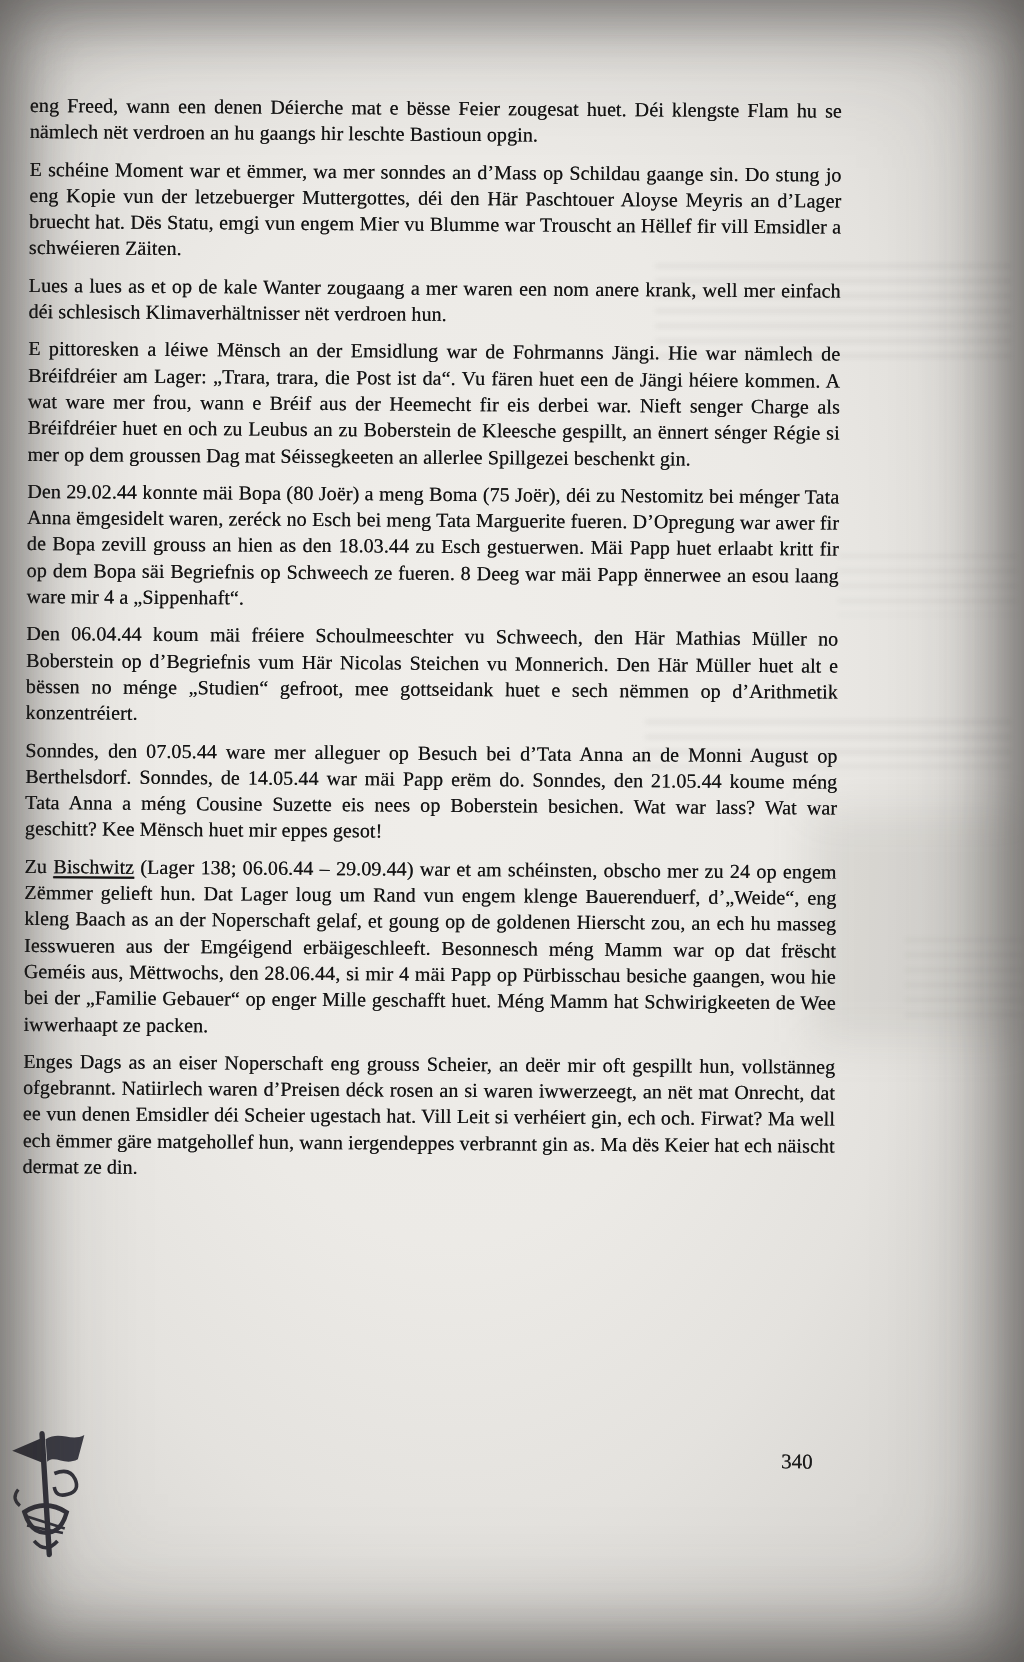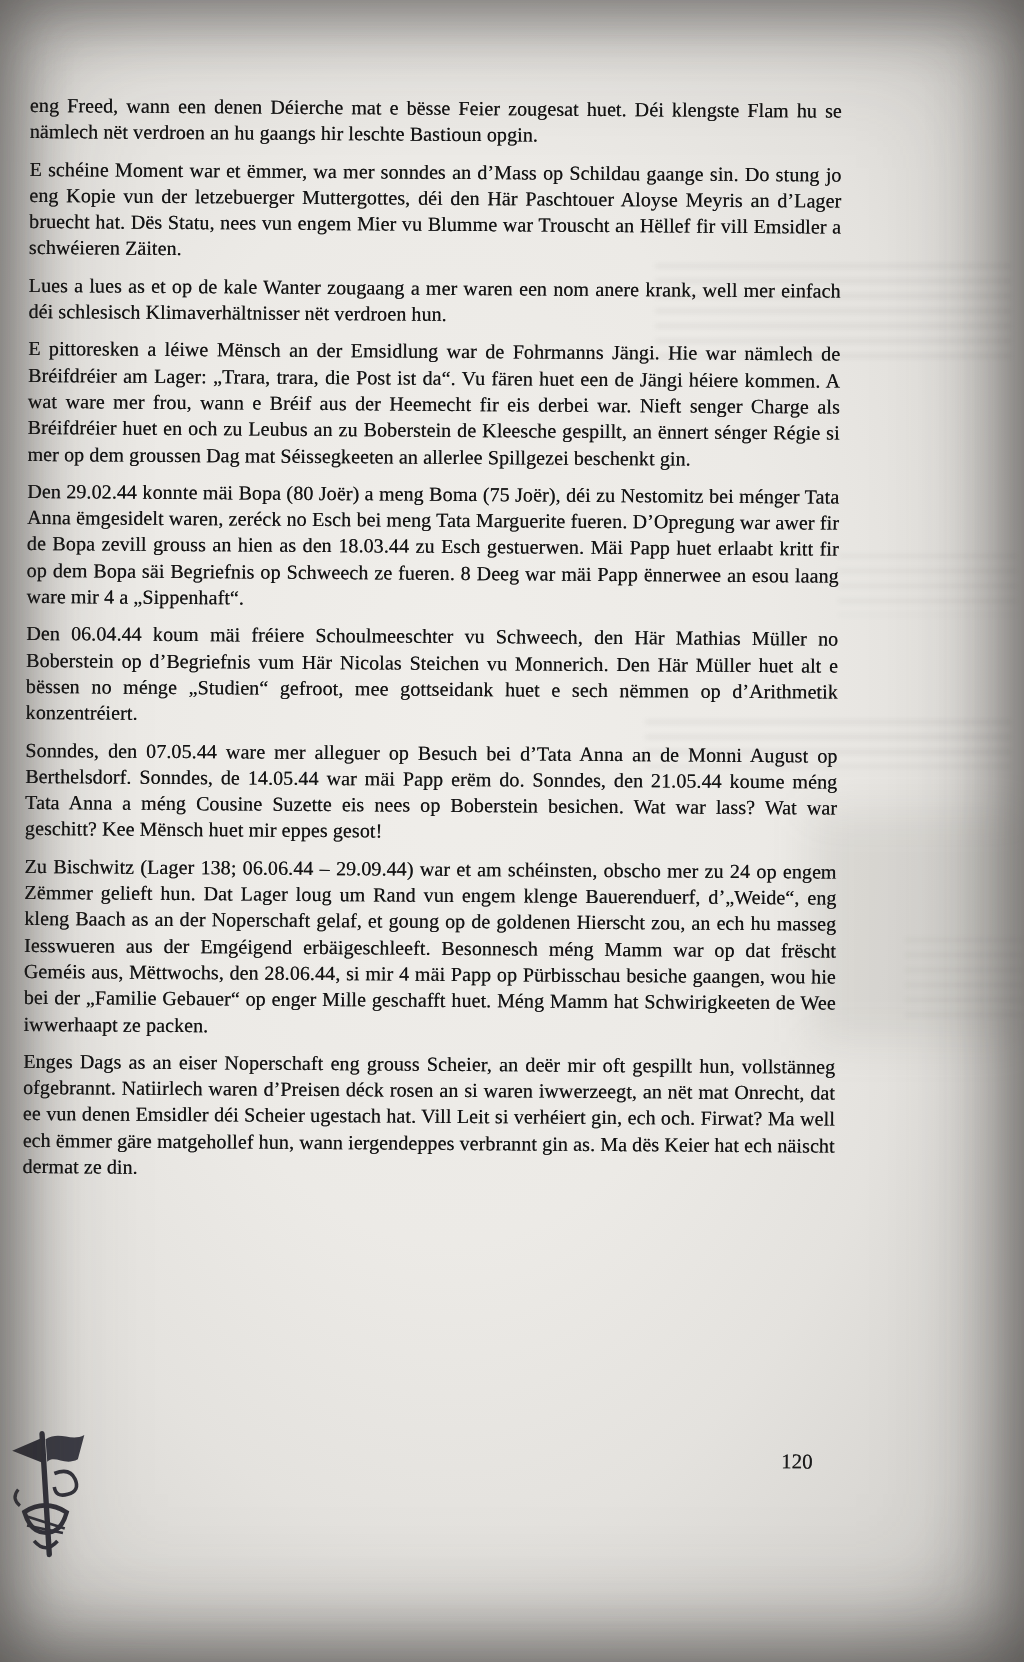--- a/index.html
+++ b/index.html
@@ -61,20 +61,21 @@
     font-family: "Liberation Serif", serif;
     font-size: 20px;
     line-height: 26.3px;
     font-weight: 500;
     color: #131313;
     text-align: justify;
     text-shadow: 0.25px 0 0 rgba(10, 10, 10, 0.75);
     letter-spacing: 0.1px;
   }
   .u {
+    text-decoration: underline;
     text-underline-offset: 3px;
   }
   .pagenum-row {
     position: absolute;
     top: 1444px;
     left: 30px;
     width: 792px;
     text-align: right;
     font-family: "Liberation Serif", serif;
     font-size: 21px;
@@ -110,32 +111,32 @@
 
   <div class="bleed b1"></div>
   <div class="bleed b2"></div>
   <div class="bleed b3"></div>
   <div class="bleed b4"></div>
   <div class="shade-right"></div>
 
   <div class="inner">
     <div class="text-col">
         <p class="para"><span>eng Freed, wann een denen Déierche mat e bësse Feier zougesat huet. Déi klengste Flam hu se nämlech nët verdroen an hu gaangs hir leschte Bastioun opgin.</span></p>
-        <p class="para"><span>E schéine Moment war et ëmmer, wa mer sonndes an d’Mass op Schildau gaange sin. Do stung jo eng Kopie vun der letzebuerger Muttergottes, déi den Här Paschtouer Aloyse Meyris an d’Lager bruecht hat. Dës Statu, nees vun engem Mier vu Blumme war Trouscht an Hëllef fir vill Emsidler a schwéieren Zäiten.</span></p>
+        <p class="para"><span>E schéine Moment war et ëmmer, wa mer sonndes an d’Mass op Schildau gaange sin. Do stung jo eng Kopie vun der letzebuerger Muttergottes, déi den Här Paschtouer Aloyse Meyris an d’Lager bruecht hat. Dës Statu, emgi vun engem Mier vu Blumme war Trouscht an Hëllef fir vill Emsidler a schwéieren Zäiten.</span></p>
         <p class="para"><span>Lues a lues as et op de kale Wanter zougaang a mer waren een nom anere krank, well mer einfach déi schlesisch Klimaverhältnisser nët verdroen hun.</span></p>
         <p class="para"><span>E pittoresken a léiwe Mënsch an der Emsidlung war de Fohrmanns Jängi. Hie war nämlech de Bréifdréier am Lager: „Trara, trara, die Post ist da“. Vu fären huet een de Jängi héiere kommen. A wat ware mer frou, wann e Bréif aus der Heemecht fir eis derbei war. Nieft senger Charge als Bréifdréier huet en och zu Leubus an zu Boberstein de Kleesche gespillt, an ënnert sénger Régie si mer op dem groussen Dag mat Séissegkeeten an allerlee Spillgezei beschenkt gin.</span></p>
         <p class="para"><span>Den 29.02.44 konnte mäi Bopa (80 Joër) a meng Boma (75 Joër), déi zu Nestomitz bei ménger Tata Anna ëmgesidelt waren, zeréck no Esch bei meng Tata Marguerite fueren. D’Opregung war awer fir de Bopa zevill grouss an hien as den 18.03.44 zu Esch gestuerwen. Mäi Papp huet erlaabt kritt fir op dem Bopa säi Begriefnis op Schweech ze fueren. 8 Deeg war mäi Papp ënnerwee an esou laang ware mir 4 a „Sippenhaft“.</span></p>
         <p class="para"><span>Den 06.04.44 koum mäi fréiere Schoulmeeschter vu Schweech, den Här Mathias Müller no Boberstein op d’Begriefnis vum Här Nicolas Steichen vu Monnerich. Den Här Müller huet alt e bëssen no ménge „Studien“ gefroot, mee gottseidank huet e sech nëmmen op d’Arithmetik konzentréiert.</span></p>
         <p class="para"><span>Sonndes, den 07.05.44 ware mer alleguer op Besuch bei d’Tata Anna an de Monni August op Berthelsdorf. Sonndes, de 14.05.44 war mäi Papp erëm do. Sonndes, den 21.05.44 koume méng Tata Anna a méng Cousine Suzette eis nees op Boberstein besichen. Wat war lass? Wat war geschitt? Kee Mënsch huet mir eppes gesot!</span></p>
         <p class="para"><span>Zu </span><span class="u">Bischwitz</span><span> (Lager 138; 06.06.44 – 29.09.44) war et am schéinsten, obscho mer zu 24 op engem Zëmmer gelieft hun. Dat Lager loug um Rand vun engem klenge Bauerenduerf, d’„Weide“, eng kleng Baach as an der Noperschaft gelaf, et goung op de goldenen Hierscht zou, an ech hu masseg Iesswueren aus der Emgéigend erbäigeschleeft. Besonnesch méng Mamm war op dat frëscht Geméis aus, Mëttwochs, den 28.06.44, si mir 4 mäi Papp op Pürbisschau besiche gaangen, wou hie bei der „Familie Gebauer“ op enger Mille geschafft huet. Méng Mamm hat Schwirigkeeten de Wee iwwerhaapt ze packen.</span></p>
         <p class="para"><span>Enges Dags as an eiser Noperschaft eng grouss Scheier, an deër mir oft gespillt hun, vollstänneg ofgebrannt. Natiirlech waren d’Preisen déck rosen an si waren iwwerzeegt, an nët mat Onrecht, dat ee vun denen Emsidler déi Scheier ugestach hat. Vill Leit si verhéiert gin, ech och. Firwat? Ma well ech ëmmer gäre matgehollef hun, wann iergendeppes verbrannt gin as. Ma dës Keier hat ech näischt dermat ze din.</span></p>
       </div>
 
     <div class="pagenum-row">
-      <span>120</span>
+      <span>340</span>
     </div>
 
     <div class="emblem">
       <svg viewBox="0 0 100 150" width="90" height="140" aria-hidden="true">
         <g fill="none" stroke="#262630" stroke-linecap="round">
           <path d="M46 8 L55 142" stroke-width="6"></path>
         </g>
         <path d="M47 12 L13 27 L46 40 Z" fill="#262630"></path>
         <path d="M50 14 C66 4 78 17 93 9 L86 36 C71 44 61 31 52 39 Z" fill="#30303a"></path>
         <path d="M60 52 q17 -7 23 6 q6 13 -8 17 q-13 4 -15 -8" fill="none" stroke="#262630" stroke-width="4"></path>

